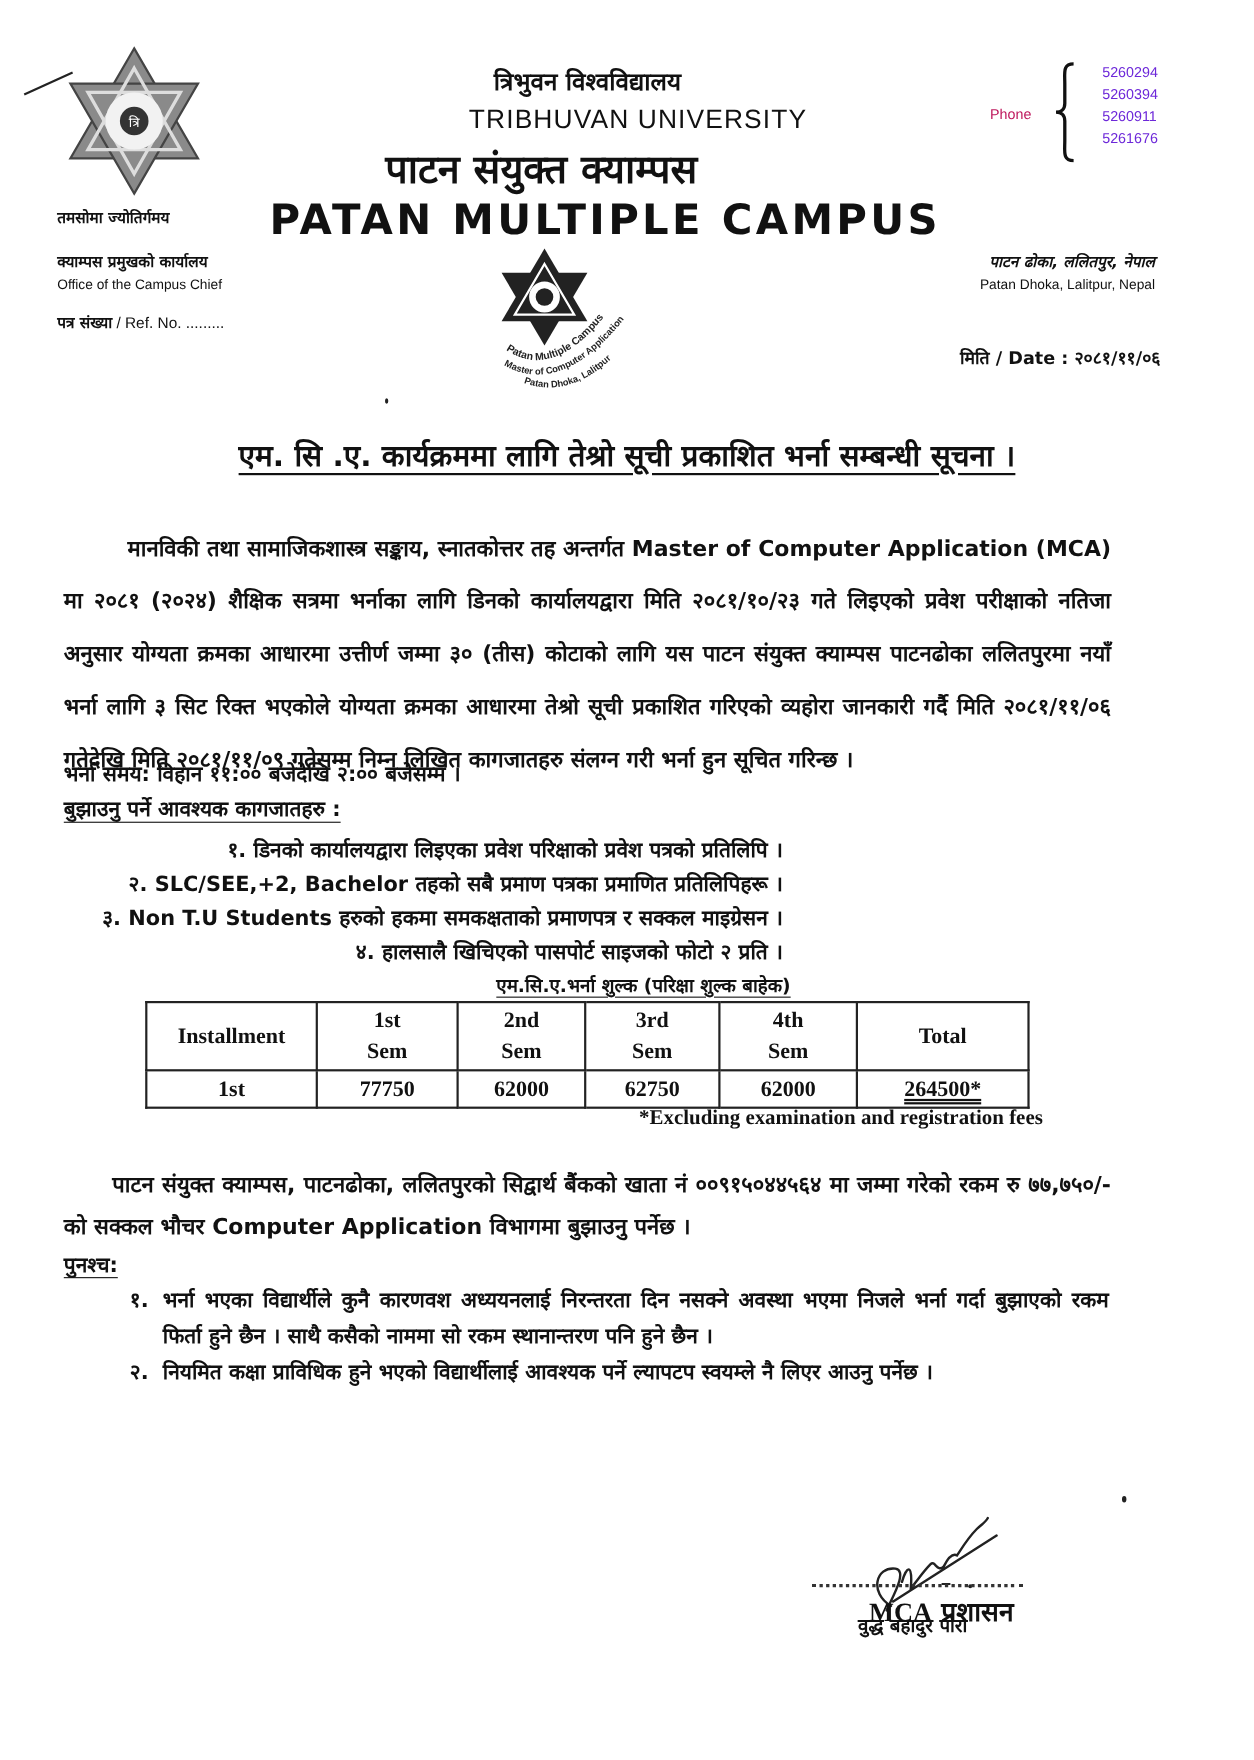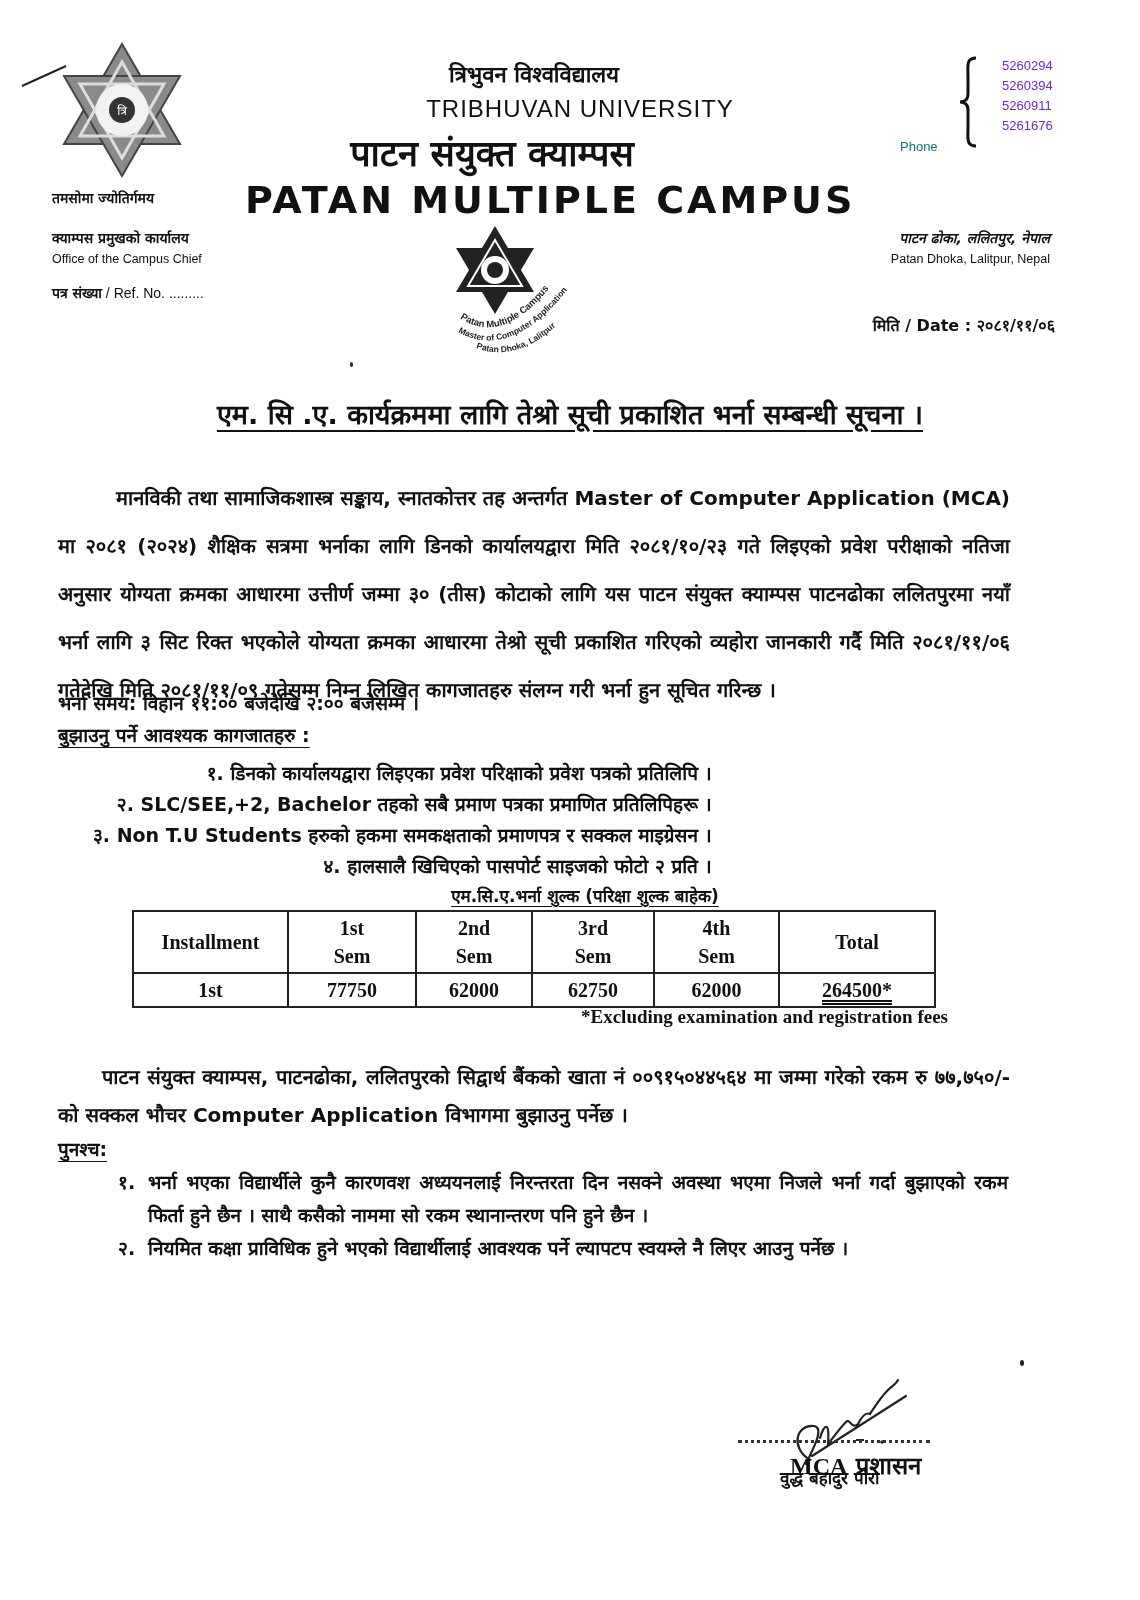--- a/index.html
+++ b/index.html
@@ -19,21 +19,21 @@
   #office-np { left: 52px; top: 228px; font-size: 14px; font-weight: bold; }
   #office-en { left: 52px; top: 252px; font-size: 12.5px; }
   #ref-no { left: 52px; top: 283px; font-size: 14px; text-align: right; }
   #ref-no b { font-weight: bold; }
 
   #addr-np { right: 90px; top: 228px; font-size: 14px; font-weight: bold; font-style: italic; }
   #addr-en { right: 90px; top: 252px; font-size: 12.5px; }
   #date-line { right: 85px; top: 314px; font-size: 16px; }
   #date-line .dl { font-weight: bold; }
 
-  #phone-label { left: 900px; top: 96px; font-size: 13px; color: #0f766e; margin-top: 43px; }
+  #phone-label { left: 900px; top: 96px; font-size: 13px; color: #be185d; }
   #phone-brace { left: 958px; top: 56px; width: 20px; height: 92px; }
   #phone-list { left: 990px; top: 56px; font-size: 13px; color: #6d28d9; line-height: 20px; margin-left: 12px; }
 
   #logo-main { left: 52px; top: 40px; width: 140px; height: 140px; }
   #logo-mca { left: 440px; top: 222px; width: 150px; height: 136px; }
   #stray-mark { left: 20px; top: 60px; width: 50px; height: 30px; }
 
   
   #notice-title { left: 0; width: 1140px; top: 395px; text-align: center; font-size: 27px; }
   #notice-title span { text-decoration: underline; text-underline-offset: 6px; }

